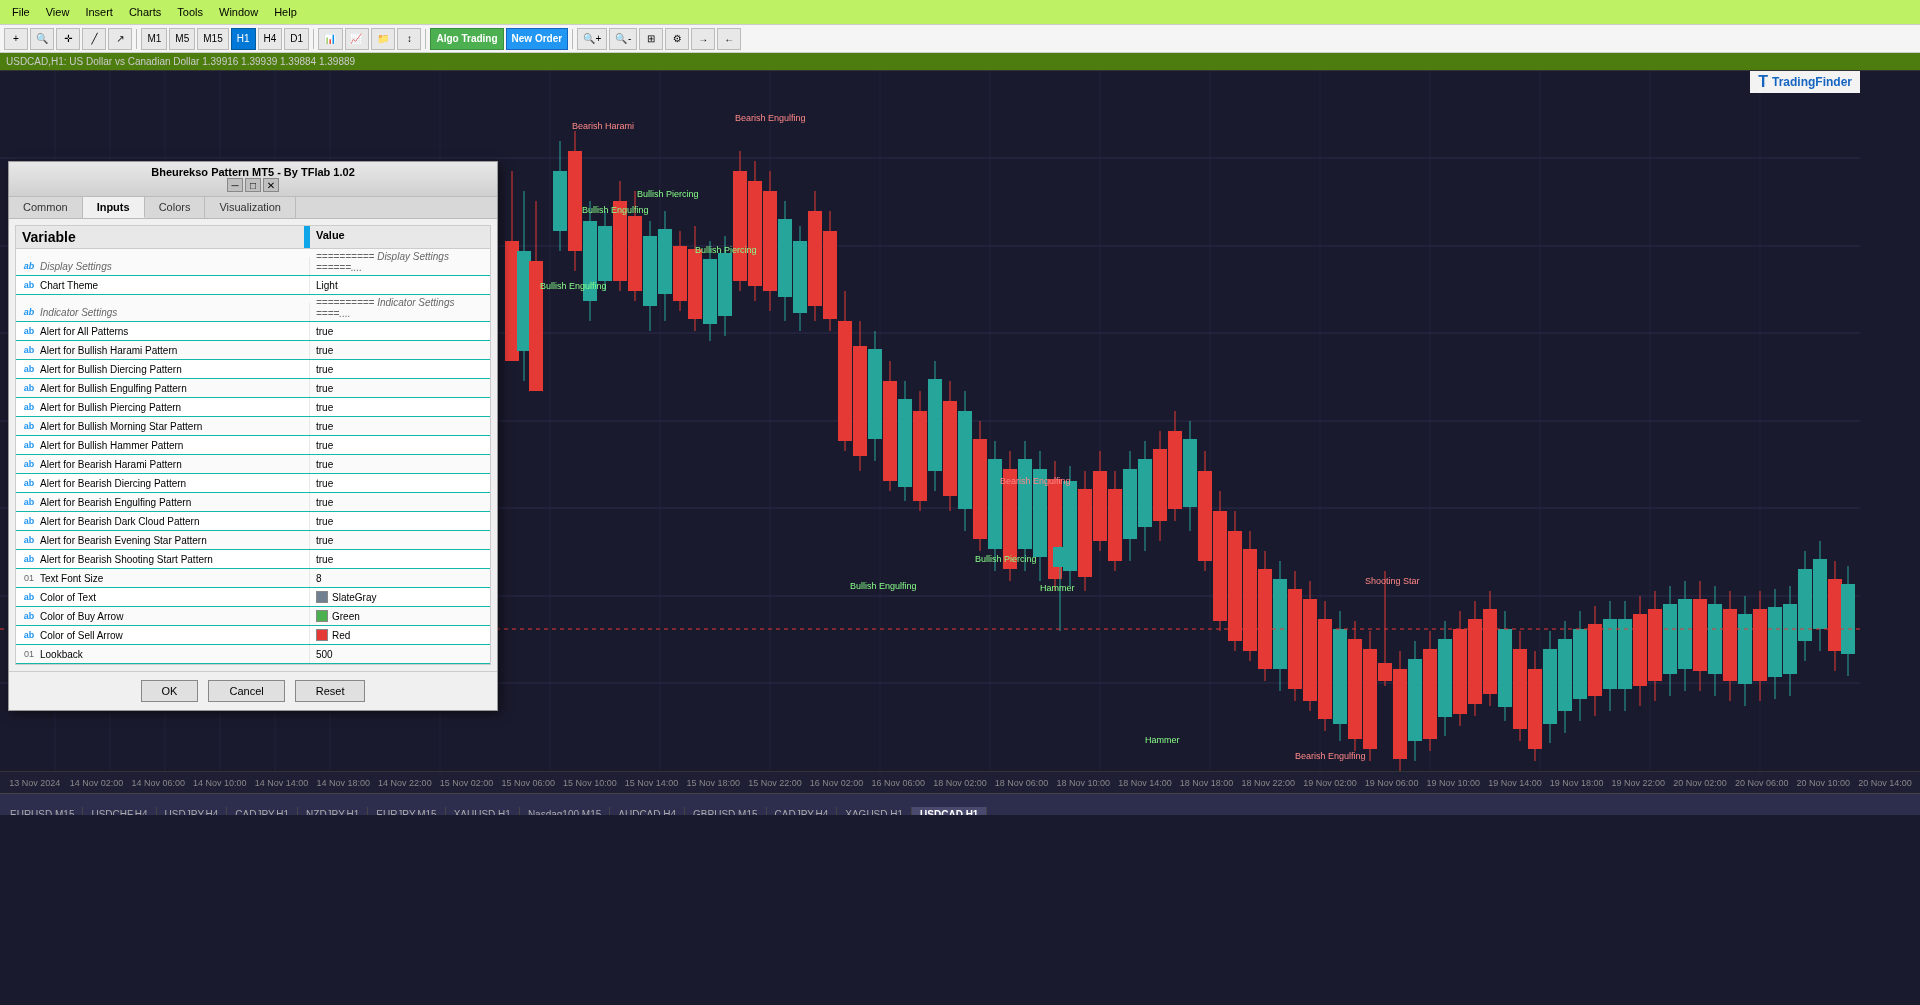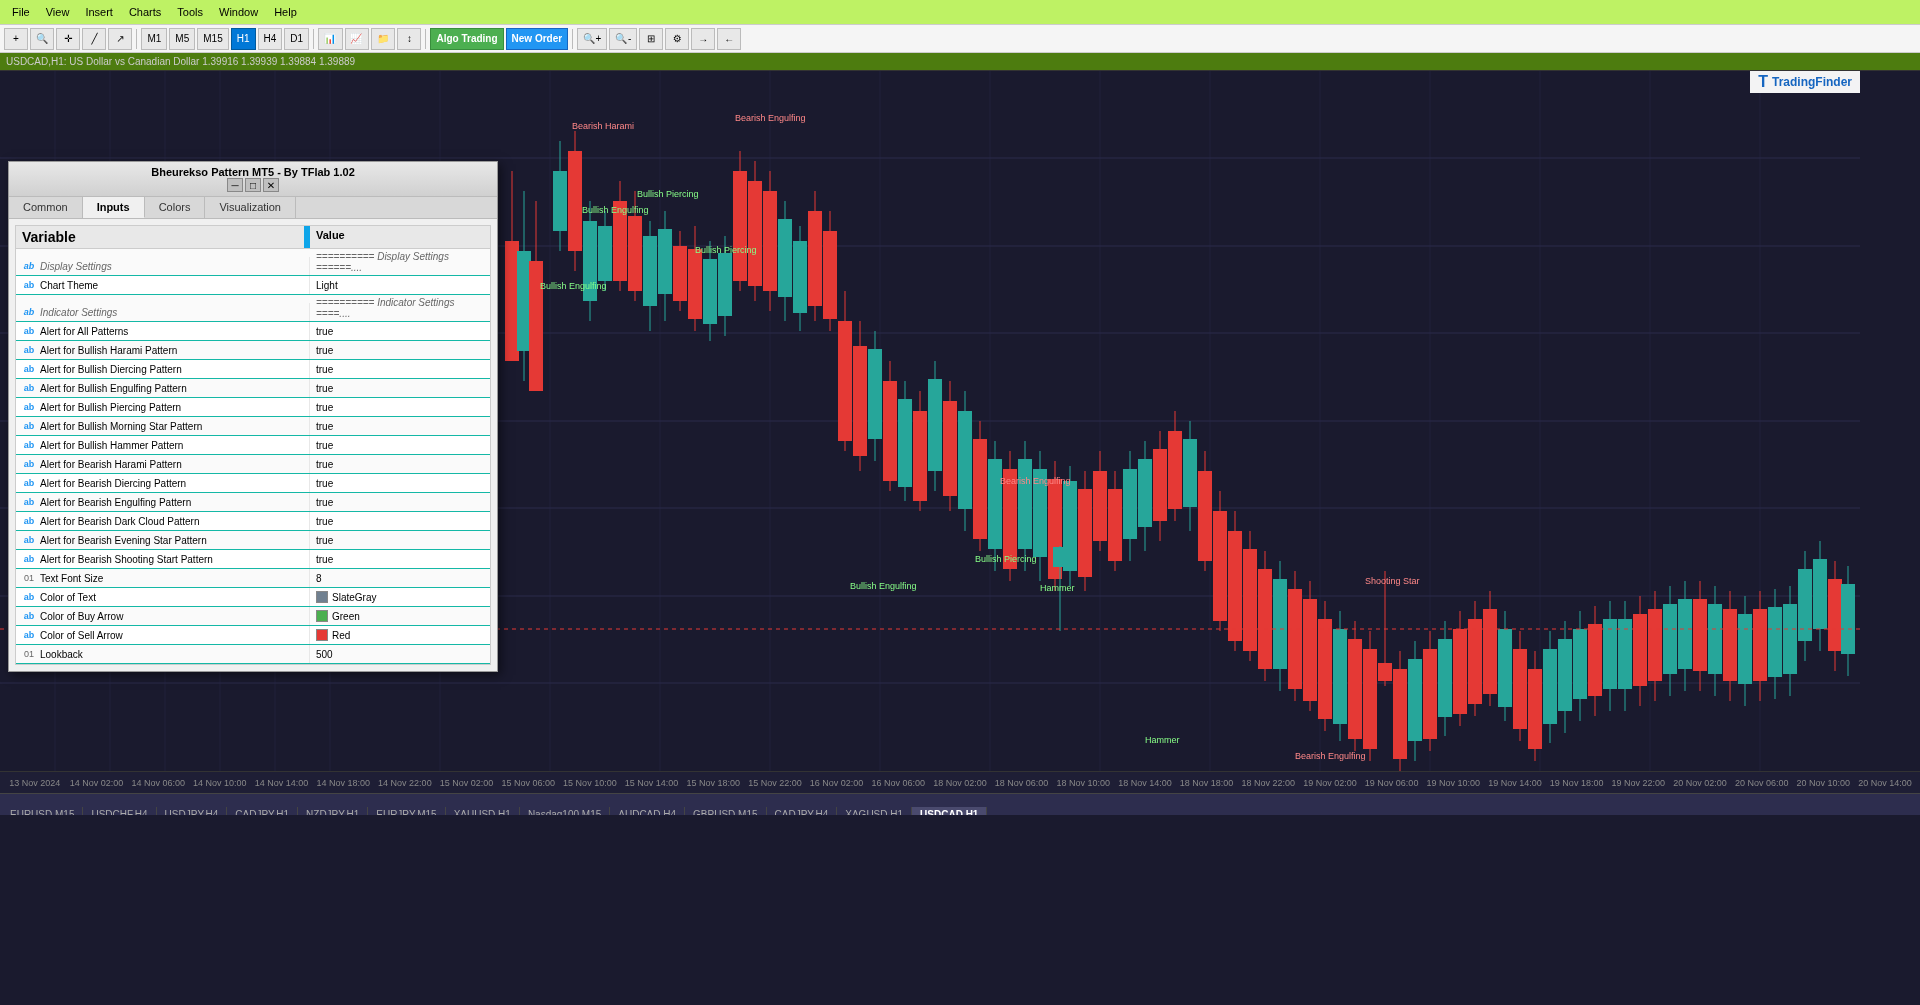--- a/index.html
+++ b/index.html
@@ -589,20 +589,25 @@
             <span>Lookback</span>
           </div>
           <div class="cell-value">
               <span>500</span>
             </div>
         </div>
       </div>
 
     </div>
 
+    <div class="dialog-footer">
+      <button class="footer-btn primary">OK</button>
+      <button class="footer-btn">Cancel</button>
+      <button class="footer-btn">Reset</button>
+    </div>
   </div>
 </div>
 
 <div class="time-axis" style="height:22px; background:#1e1e35; width:1920px; overflow:hidden;">
   <span class="time-label" style="font-size:9px; color:#888;">13 Nov 2024</span>
   <span class="time-label" style="font-size:9px; color:#888;">14 Nov 02:00</span>
   <span class="time-label" style="font-size:9px; color:#888;">14 Nov 06:00</span>
   <span class="time-label" style="font-size:9px; color:#888;">14 Nov 10:00</span>
   <span class="time-label" style="font-size:9px; color:#888;">14 Nov 14:00</span>
   <span class="time-label" style="font-size:9px; color:#888;">14 Nov 18:00</span>

